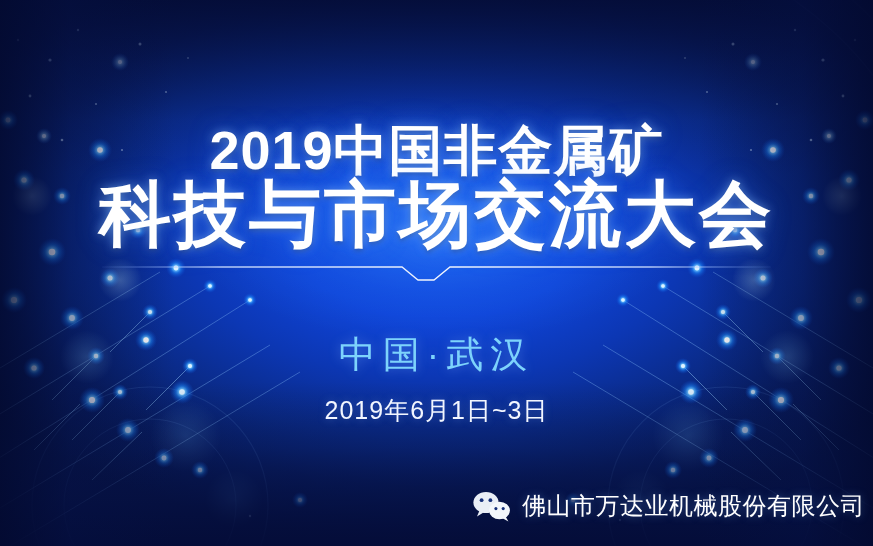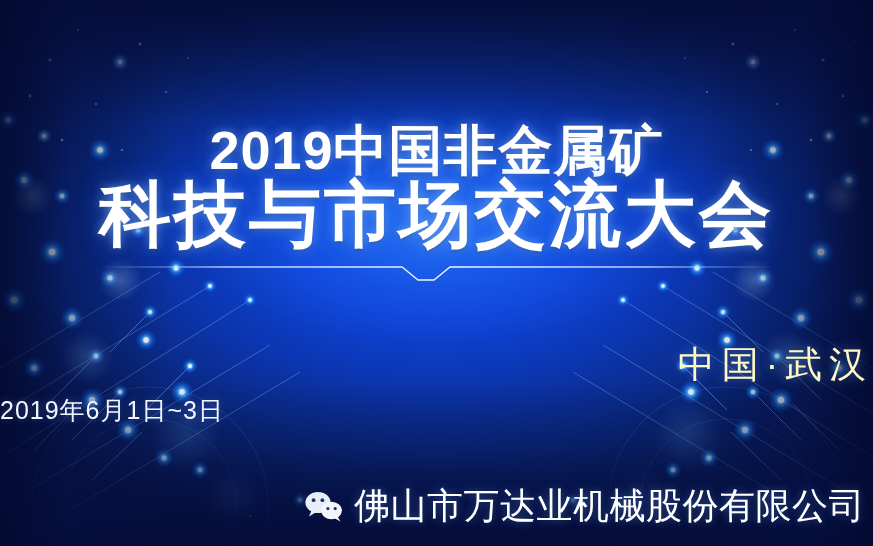--- a/index.html
+++ b/index.html
@@ -93,33 +93,33 @@
   .divider {
     position: absolute;
     top: 258px;
     left: 102px;
     width: 669px;
     height: 26px;
   }
 
   .city {
     position: absolute;
-    top: 340px;
+    top: 330px;
     left: 0; right: 0;
-    text-align: right;
-    color: #fef9c3;
+    text-align: center;
+    color: #7dd3fc;
     font-size: 37px;
     letter-spacing: 7px;
     text-shadow: 0 0 12px rgba(140,190,255,0.45);
   }
   .date {
     position: absolute;
     top: 394px;
     left: 0; right: 0;
-    text-align: left;
+    text-align: center;
     color: #f2f6ff;
     font-size: 25px;
     letter-spacing: 1px;
     text-shadow: 0 0 9px rgba(140,190,255,0.35);
   }
 
   .company-bar {
     position: absolute;
     left: 0;
     right: 8px;
@@ -131,21 +131,21 @@
     gap: 10px;
   }
   .wechat-icon {
     width: 40px;
     height: 32px;
     flex: 0 0 auto;
     display: block;
   }
   .company-name {
     color: #ffffff;
-    font-size: 36px;
+    font-size: 24px;
     letter-spacing: 0.5px;
     text-shadow: 0 0 8px rgba(120,180,255,0.40);
     white-space: nowrap;
   }
 </style>
 </head>
 <body>
 
 <div id="poster">
 

